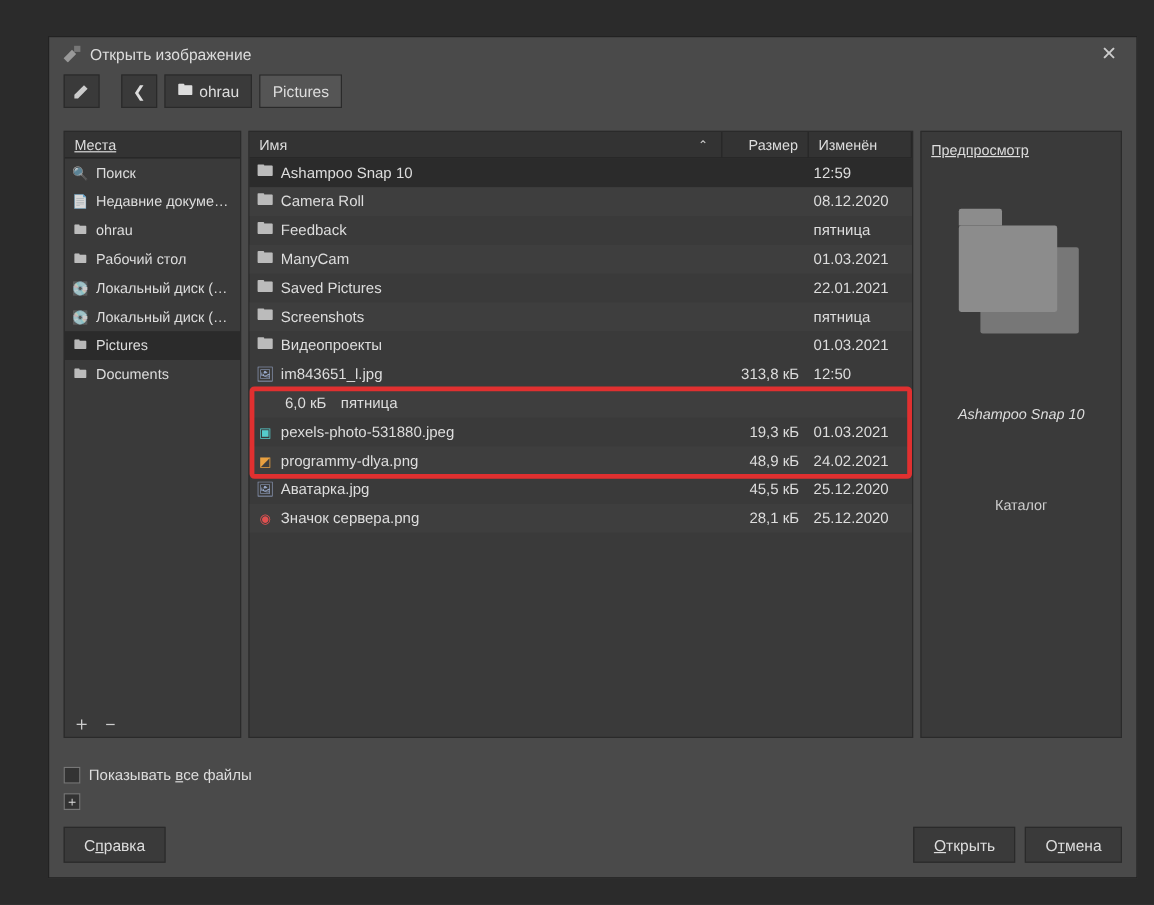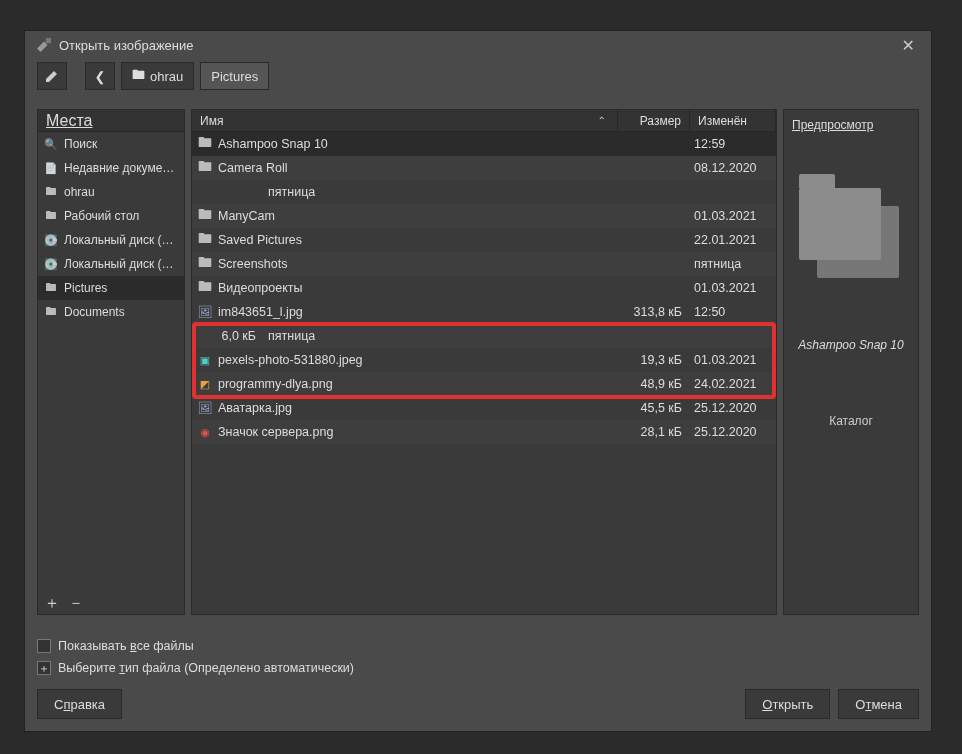--- a/index.html
+++ b/index.html
@@ -1,31 +1,31 @@
 <!DOCTYPE html>
 <html><head>
 <meta charset="utf-8">
 <style>
   * { box-sizing: border-box; margin: 0; padding: 0; font-family: "Segoe UI", Tahoma, sans-serif; }
   body { background: #2b2b2b; width: 962px; height: 754px; overflow: hidden; color: #d0d0d0; }
-  .window { position:absolute; left:24px; top:30px; width:908px; height:702px; background:#4a4a4a; border:1px solid #222; }
+  .window { position:absolute; left:40px; top:30px; width:908px; height:702px; background:#4a4a4a; border:1px solid #222; }
   .titlebar { height:28px; display:flex; align-items:center; padding:0 10px; color:#ddd; font-size:13px; }
   .titlebar .brush { width:18px; height:14px; margin-right:6px; }
   .titlebar .spacer { flex:1; }
   .close-x { font-size:16px; color:#ccc; padding:2px 6px; cursor:pointer; }
 
   .toolbar { height:34px; display:flex; align-items:center; padding:0 12px; gap:6px; }
   .toolbtn { background:#3a3a3a; border:1px solid #2a2a2a; color:#ddd; width:30px; height:28px; display:flex; align-items:center; justify-content:center; cursor:pointer; font-size:13px; }
   .path-seg { background:#3a3a3a; border:1px solid #2a2a2a; color:#ddd; height:28px; display:flex; align-items:center; padding:0 10px; font-size:13px; gap:5px; cursor:pointer; }
   .path-seg.active { background:#555; }
 
   .body-area { position:absolute; left:12px; right:12px; top:78px; bottom:116px; display:flex; gap:6px; }
 
   .places-pane { width:148px; background:#3a3a3a; border:1px solid #2a2a2a; display:flex; flex-direction:column; }
-  .col-header { background:#333; height:22px; display:flex; align-items:center; padding:0 8px; font-size:16px; color:#ddd; border-bottom:1px solid #262626; text-decoration: underline; }
+  .col-header { background:#333; height:22px; display:flex; align-items:center; padding:0 8px; font-size:12px; color:#ddd; border-bottom:1px solid #262626; text-decoration: underline; }
   .places-list { flex:1; overflow:hidden; }
   .place-item { height:24px; display:flex; align-items:center; padding:0 6px; font-size:12px; color:#ddd; gap:6px; cursor:pointer; white-space:nowrap; overflow:hidden; text-overflow:ellipsis; }
   .place-item.selected { background:#2b2b2b; }
   .place-item .ico { width:14px; text-align:center; font-size:11px; opacity:.8; }
   .add-remove { height:22px; display:flex; align-items:center; padding:0 6px; gap:8px; color:#ccc; font-size:16px; }
 
   .files-pane { flex:1; background:#3a3a3a; border:1px solid #2a2a2a; display:flex; flex-direction:column; position:relative; }
   .file-headers { display:flex; height:22px; background:#333; border-bottom:1px solid #262626; font-size:12px; }
   .fh { display:flex; align-items:center; padding:0 8px; color:#ddd; border-right:1px solid #262626; }
   .fh.name { flex:1; }
@@ -41,21 +41,21 @@
   .fc.mod  { width:86px; padding-left:4px; }
   .fico { width:14px; height:14px; display:inline-flex; align-items:center; justify-content:center; font-size:11px; }
   .fico.folder::before { content:"🖿"; color:#bbb; font-size:14px; }
   .fico.img::before { content:"🖼"; color:#9ac; font-size:12px; }
   .fico.img2::before { content:"◩"; color:#e8a040; }
   .fico.img3::before { content:"▣"; color:#5cc; }
   .fico.img4::before { content:"◉"; color:#e05050; }
 
   .highlight-box { position:absolute; border:4px solid #e03030; pointer-events:none; border-radius:4px; }
 
-  .preview-pane { width:136px; background:#3a3a3a; border:1px solid #2a2a2a; padding:8px; display:flex; flex-direction:column; align-items:center;gap:32px; }
+  .preview-pane { width:168px; background:#3a3a3a; border:1px solid #2a2a2a; padding:8px; display:flex; flex-direction:column; align-items:center;gap:32px; }
   .preview-header { width:100%; font-size:12px; color:#ddd; text-decoration:underline; margin-bottom:12px; }
   .folder-stack { width:120px; height:120px; position:relative; margin-bottom:10px; }
   .folder-stack .f2, .folder-stack .f1 { position:absolute; background:#888; border-radius:2px; }
   .folder-stack .f2 { left:26px; top:30px; width:82px; height:72px; background:#777; }
   .folder-stack .f2::before, .folder-stack .f1::before { content:""; position:absolute; left:0; top:-14px; width:36px; height:14px; background:inherit; border-radius:2px 2px 0 0; }
   .folder-stack .f1 { left:8px; top:12px; width:82px; height:72px; background:#8c8c8c; }
   .preview-name { font-size:12px; font-style:italic; color:#ddd; margin-bottom:30px; text-align:center; }
   .preview-type { font-size:12px; color:#ccc; }
 
   .bottom-area { position:absolute; left:12px; right:12px; bottom:12px; }
@@ -168,20 +168,24 @@
           </div>
           <div class="file-row alt">
             <div class="fc name">
               <span class="fico folder"></span>
               <span>Camera Roll</span>
             </div>
             <div class="fc size"></div>
             <div class="fc mod">08.12.2020</div>
           </div>
           <div class="file-row">
+            <div class="fc name">
+              <span class="fico folder"></span>
+              <span>Feedback</span>
+            </div>
             <div class="fc size"></div>
             <div class="fc mod">пятница</div>
           </div>
           <div class="file-row alt">
             <div class="fc name">
               <span class="fico folder"></span>
               <span>ManyCam</span>
             </div>
             <div class="fc size"></div>
             <div class="fc mod">01.03.2021</div>
@@ -271,23 +275,20 @@
 
   <div class="bottom-area">
     <div class="chk-row">
       <span class="chk"></span>
       <span>
         <span>Показывать </span><span class="u">в</span><span>се файлы</span>
       </span>
     </div>
     <div class="chk-row">
       <span class="chk">＋</span>
-      <span>
-        <span>Выберите </span><span class="u">т</span><span>ип файла (</span><span>Определено автоматически</span><span>)</span>
-      </span>
     </div>
     <div class="btn-row">
       <div class="btn">
         <span>С</span>
           <span class="u">п</span>
           <span>равка</span>
       </div>
       <span class="spacer"></span>
       <div class="btn">
         <span></span>

